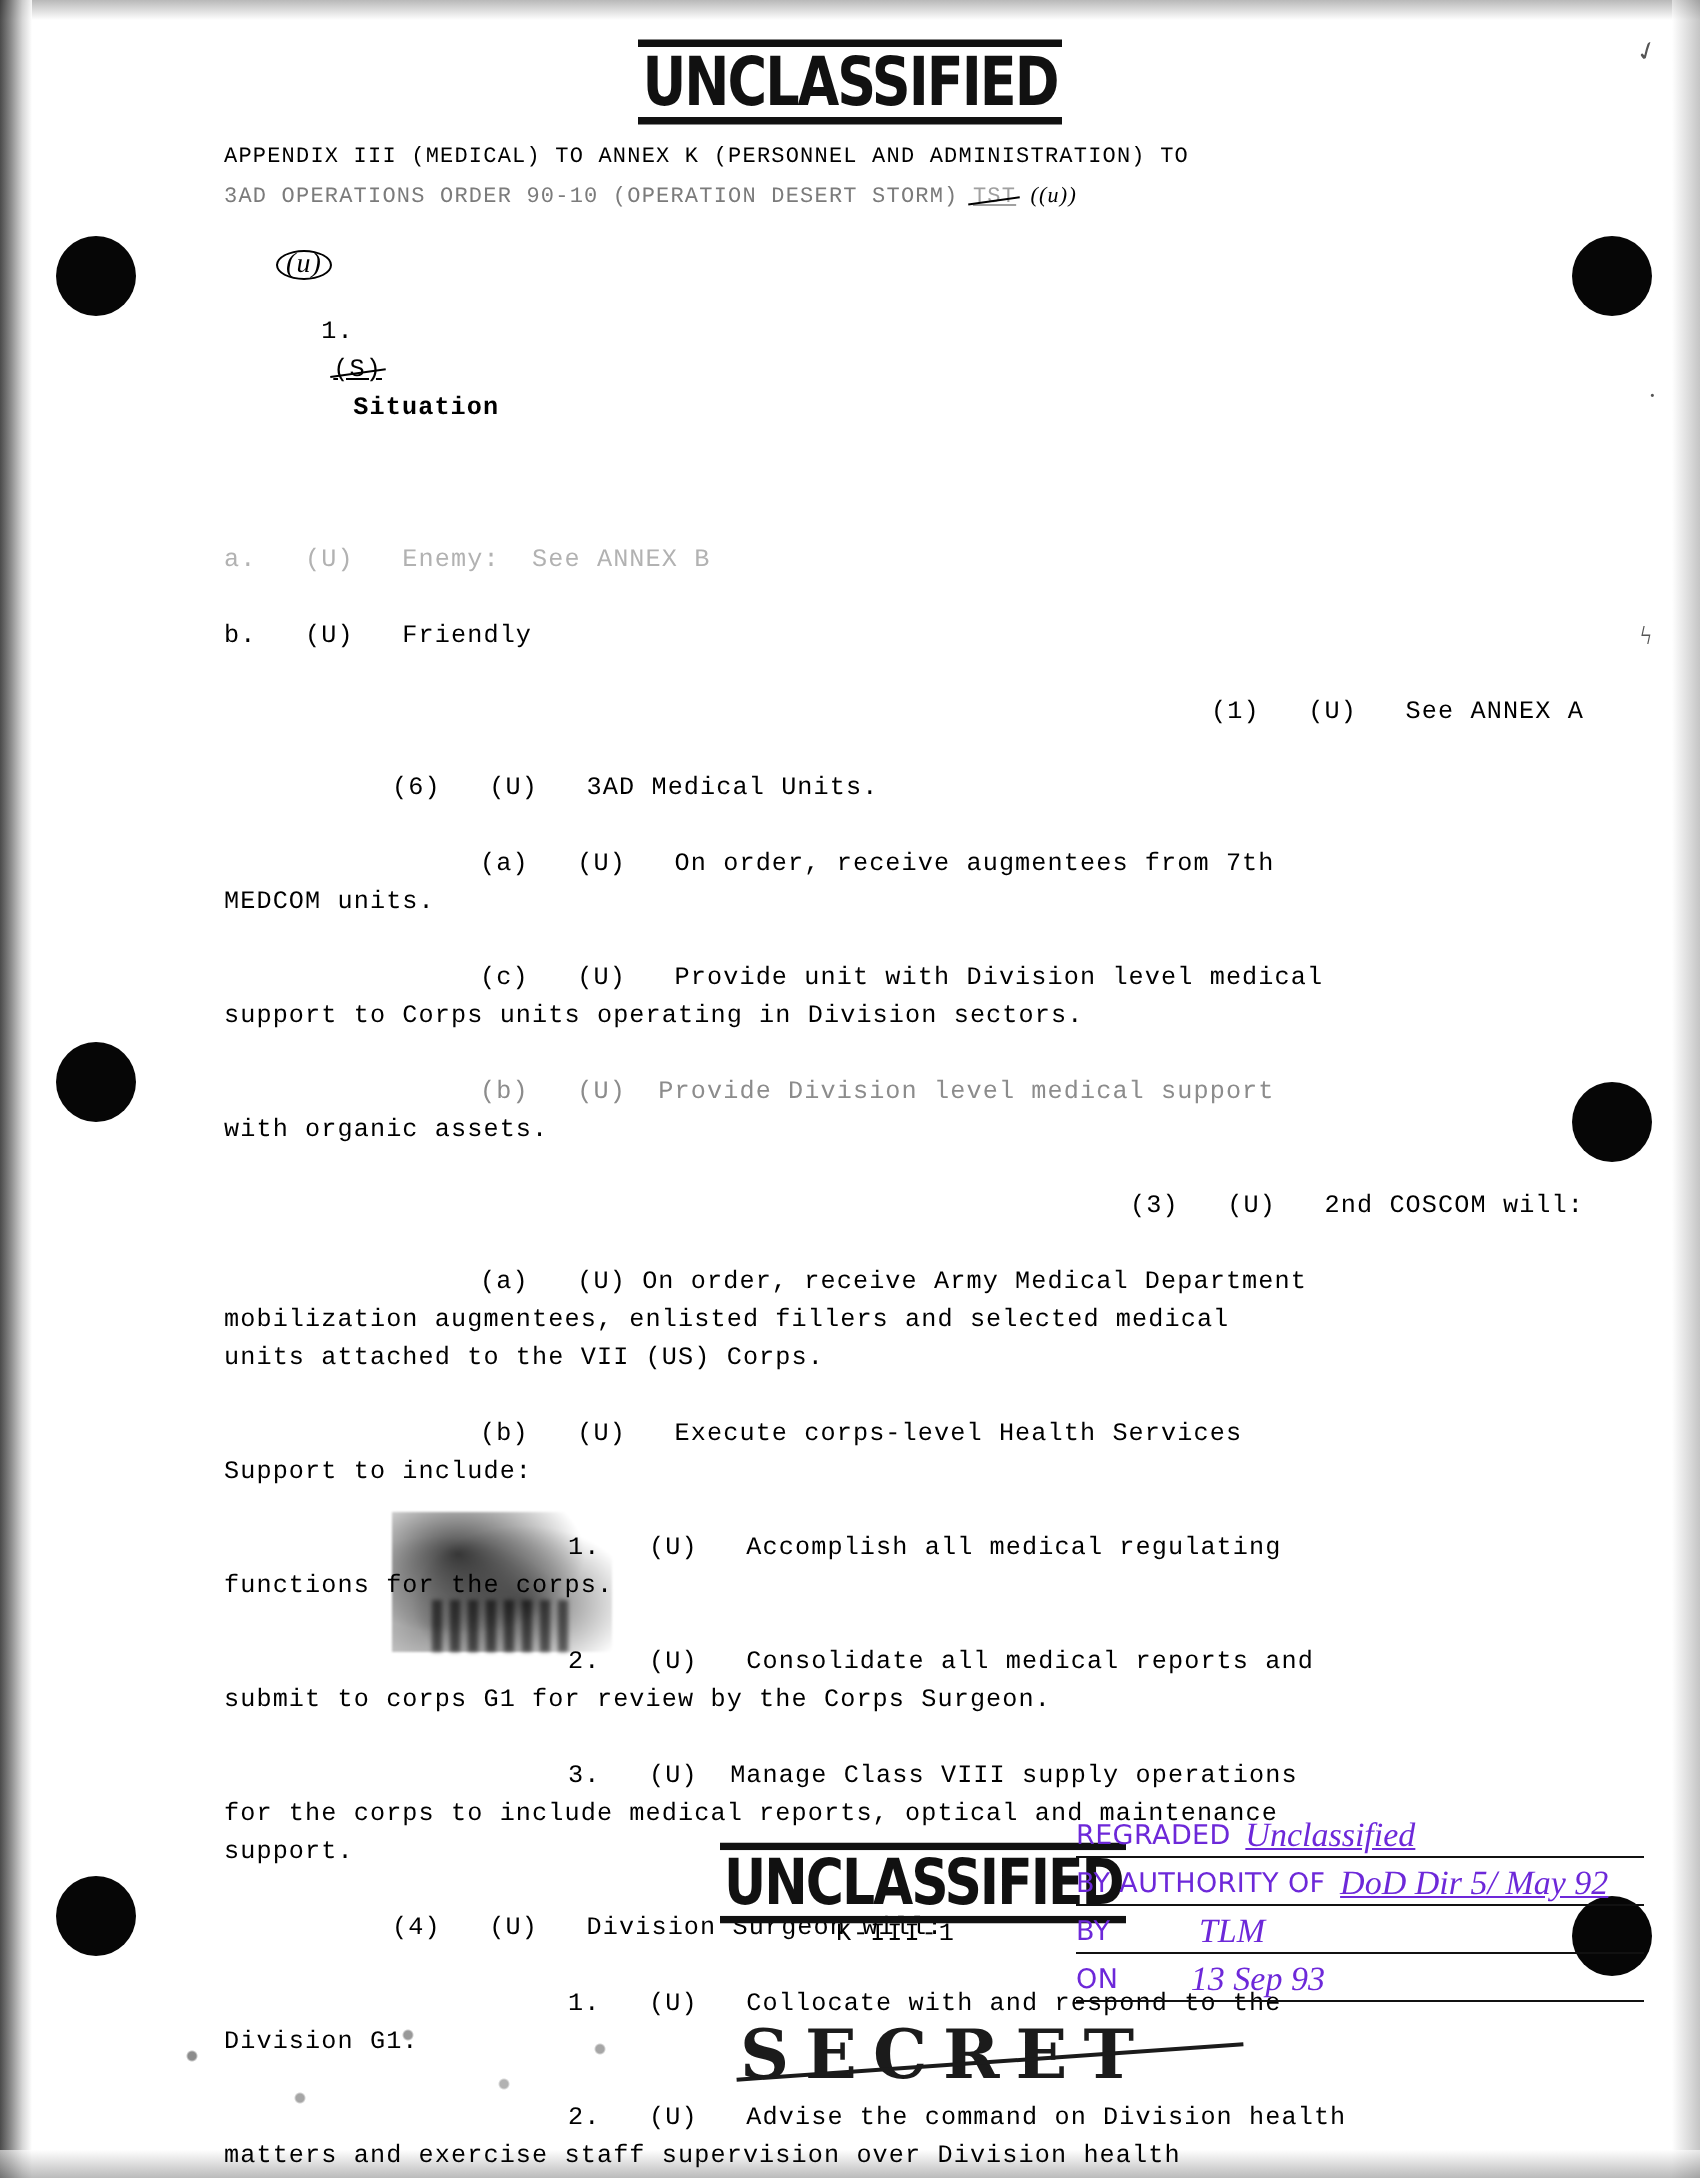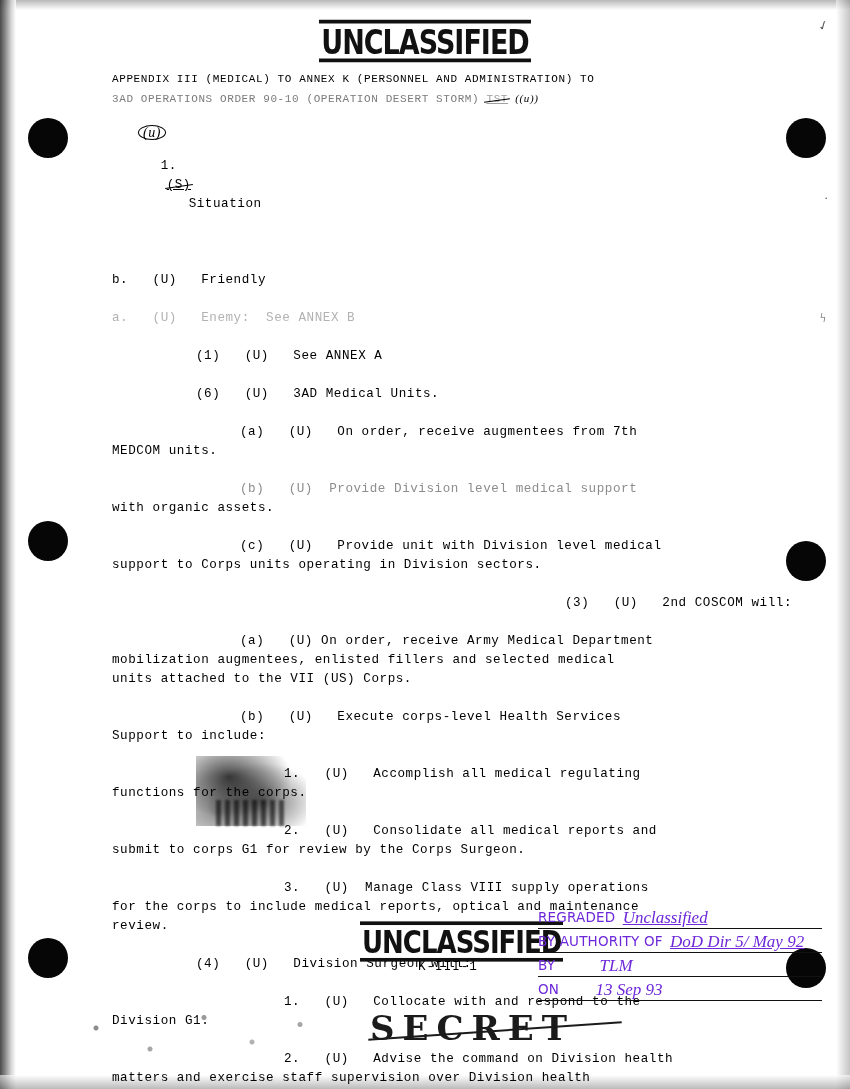--- a/index.html
+++ b/index.html
@@ -287,49 +287,49 @@
       <span class="strike vfaded">TST</span>
       <span class="hand">(<span>(u)</span>)</span>
     </div>
   </div>
 
   <div class="body">
 
     <div class="p" style="position:relative; margin-top:6px;">
       <span>1.</span>
       <span class="strike" style="margin-left:6px;">(S)</span>
-      <span style="margin-left:28px;">Situation</span>
+      <span style="margin-left:16px;font-weight:bold;">Situation</span>
       <span class="annot-u" style="left:26px; top:-15px;"><span class="circ">(u)</span></span>
     </div>
 
+    <div class="p vfaded">a.   (U)   Enemy:  See ANNEX B</div>
+
     <div class="p">b.   (U)   Friendly</div>
 
-    <div class="p vfaded">a.   (U)   Enemy:  See ANNEX B</div>
-
-    <div class="p" style="padding-left:84px;">(1)   (U)   See ANNEX A</div>
+    <div class="p" style="padding-left:84px;text-align:right;">(1)   (U)   See ANNEX A</div>
 
     <div class="p" style="padding-left:84px;">(6)   (U)   3AD Medical Units.</div>
 
     <div class="p"><span style="padding-left:128px;">(a)   (U)   On order, receive augmentees from 7th</span><br><span>MEDCOM units.</span></div>
 
+    <div class="p"><span style="padding-left:128px;">(c)   (U)   Provide unit with Division level medical</span><br><span>support to Corps units operating in Division sectors.</span></div>
+
     <div class="p"><span class="faded" style="padding-left:128px;">(b)   (U)  Provide Division level medical support</span><br><span>with organic assets.</span></div>
 
-    <div class="p"><span style="padding-left:128px;">(c)   (U)   Provide unit with Division level medical</span><br><span>support to Corps units operating in Division sectors.</span></div>
-
     <div class="p" style="padding-left:84px;text-align:right;">(3)   (U)   2nd COSCOM will:</div>
 
     <div class="p"><span style="padding-left:128px;">(a)   (U) On order, receive Army Medical Department</span><br><span>mobilization augmentees, enlisted fillers and selected medical</span><br><span>units attached to the VII (US) Corps.</span></div>
 
     <div class="p"><span style="padding-left:128px;">(b)   (U)   Execute corps-level Health Services</span><br><span>Support to include:</span></div>
 
     <div class="p"><span style="padding-left:172px;">1.   (U)   Accomplish all medical regulating</span><br><span>functions for the corps.</span></div>
 
     <div class="p"><span style="padding-left:172px;">2.   (U)   Consolidate all medical reports and</span><br><span>submit to corps G1 for review by the Corps Surgeon.</span></div>
 
-    <div class="p"><span style="padding-left:172px;">3.   (U)  Manage Class VIII supply operations</span><br><span>for the corps to include medical reports, optical and maintenance</span><br><span>review.</span></div>
+    <div class="p"><span style="padding-left:172px;">3.   (U)  Manage Class VIII supply operations</span><br><span>for the corps to include medical reports, optical and maintenance</span><br><span>support.</span></div>
 
     <div class="p" style="padding-left:84px;">(4)   (U)   Division Surgeon will:</div>
 
     <div class="p"><span style="padding-left:172px;">1.   (U)   Collocate with and respond to the</span><br><span>Division G1.</span></div>
 
     <div class="p"><span style="padding-left:172px;">2.   (U)   Advise the command on Division health</span><br><span>matters and exercise staff supervision over Division health</span><br></div>
 
   </div>
 
   <div class="smudge"></div>

